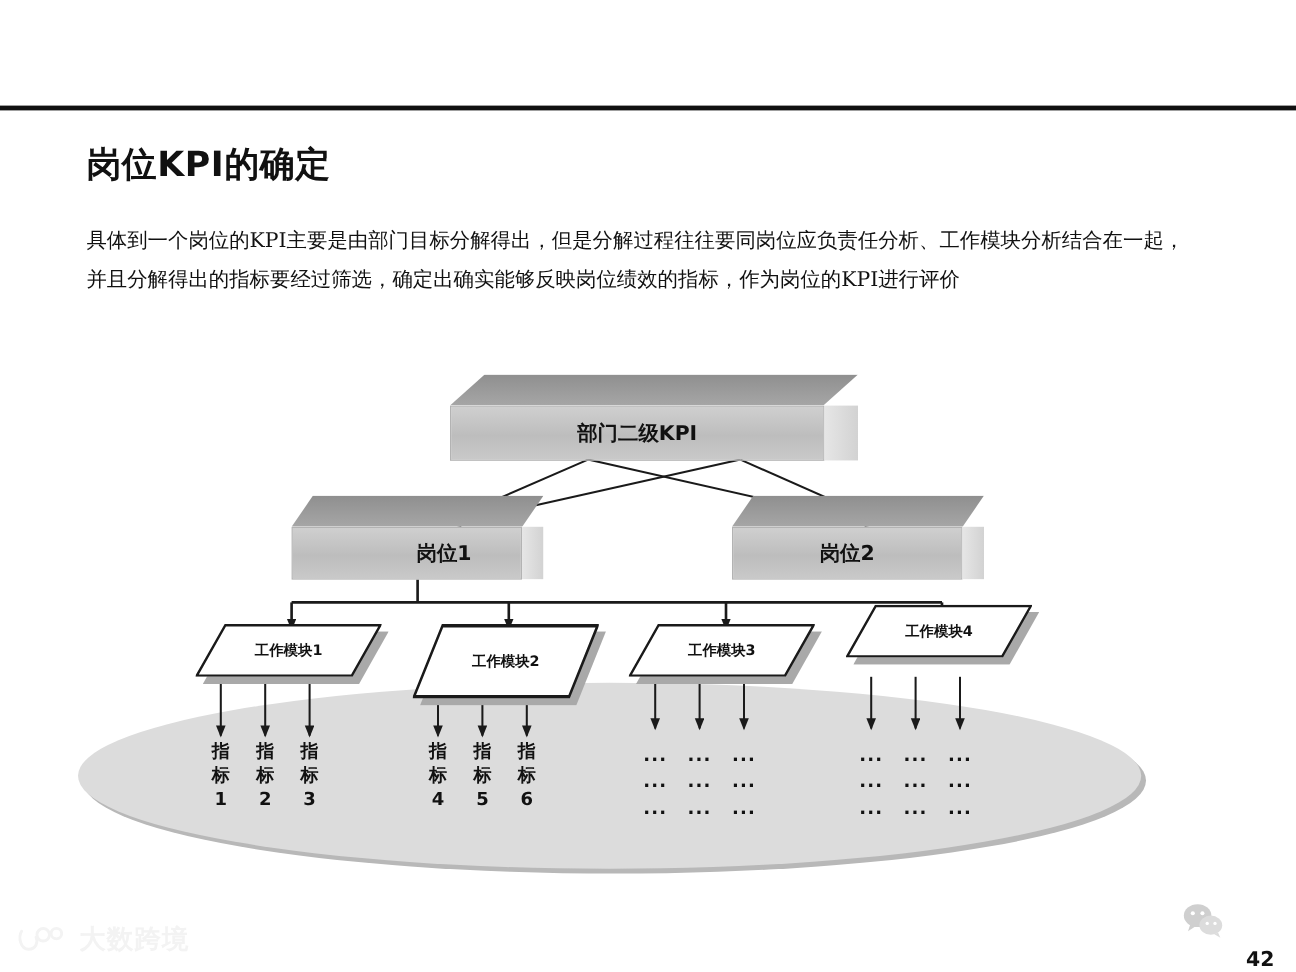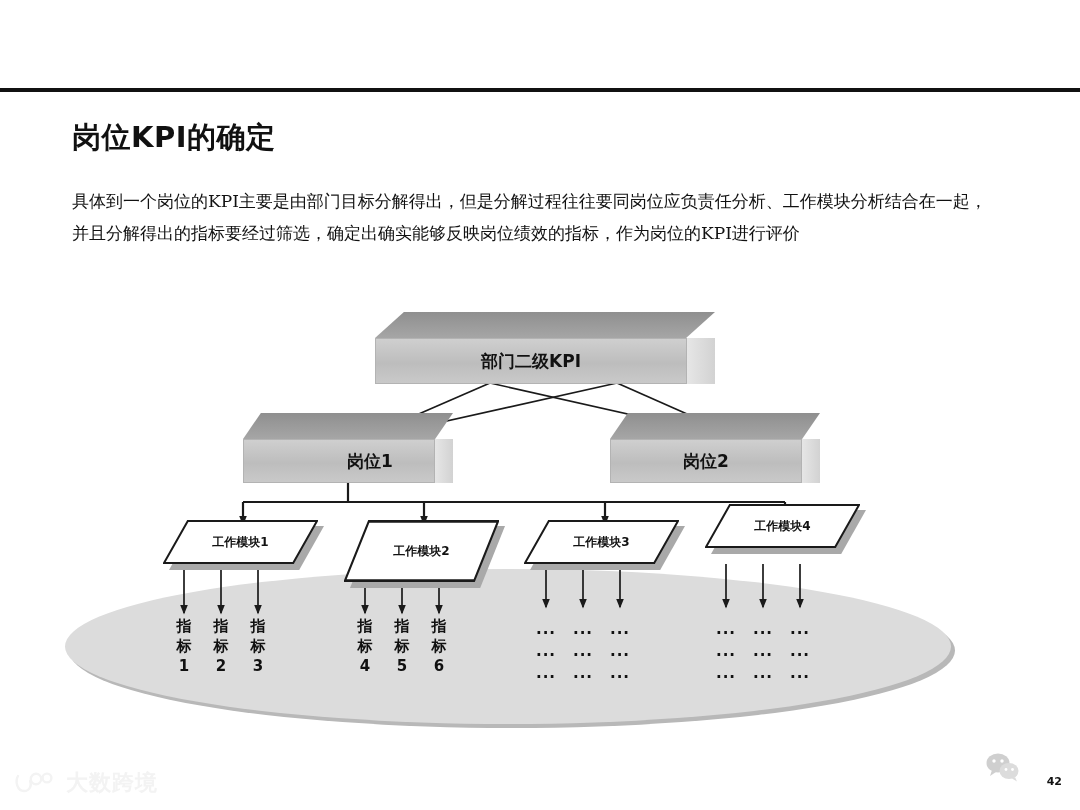--- a/index.html
+++ b/index.html
@@ -197,23 +197,23 @@
   #footer-watermark .wm-text {
     font-family: "DejaVu Sans", "Liberation Sans", sans-serif;
     font-size: 27px;
     letter-spacing: 2px;
     color: #cfcfcf;
     white-space: nowrap;
   }
   #page-number {
     position: absolute;
     right: 18px;
-    bottom: 22px;
-    font-family: "DejaVu Sans", "Liberation Sans", sans-serif;
-    font-size: 11px;
+    bottom: 0;
+    font-family: "DejaVu Sans", "Liberation Sans", sans-serif;
+    font-size: 17px;
     font-weight: bold;
     color: #111;
   }
   #brand-logo {
     position: absolute;
     left: 14px;
     bottom: 12px;
     display: flex;
     align-items: center;
     gap: 8px;

